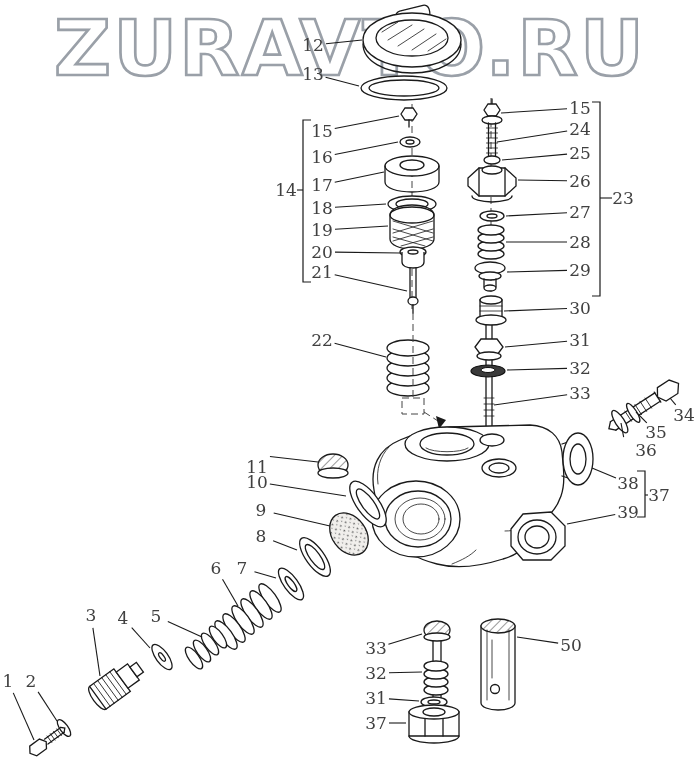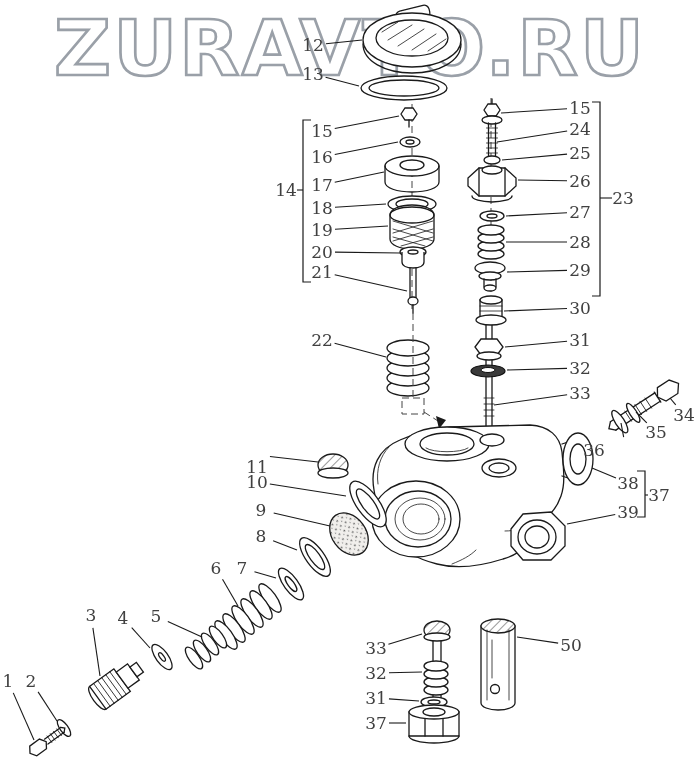--- a/index.html
+++ b/index.html
@@ -368,21 +368,21 @@
       <div class="callout" style="left: 580px; top: 181px;">26</div>
       <div class="callout" style="left: 580px; top: 212px;">27</div>
       <div class="callout" style="left: 580px; top: 242px;">28</div>
       <div class="callout" style="left: 580px; top: 270px;">29</div>
       <div class="callout" style="left: 580px; top: 308px;">30</div>
       <div class="callout" style="left: 580px; top: 340px;">31</div>
       <div class="callout" style="left: 580px; top: 368px;">32</div>
       <div class="callout" style="left: 580px; top: 393px;">33</div>
       <div class="callout" style="left: 684px; top: 415px;">34</div>
       <div class="callout" style="left: 656px; top: 432px;">35</div>
-      <div class="callout" style="left: 594px; top: 450px;">36</div>
+      <div class="callout" style="left: 646px; top: 450px;">36</div>
       <div class="callout" style="left: 628px; top: 483px;">38</div>
       <div class="callout" style="left: 628px; top: 512px;">39</div>
       <div class="callout" style="left: 257px; top: 431px; margin-top: 36px;">11</div>
       <div class="callout" style="left: 257px; top: 482px;">10</div>
       <div class="callout" style="left: 261px; top: 510px;">9</div>
       <div class="callout" style="left: 261px; top: 536px;">8</div>
       <div class="callout" style="left: 242px; top: 568px;">7</div>
       <div class="callout" style="left: 216px; top: 568px;">6</div>
       <div class="callout" style="left: 156px; top: 616px;">5</div>
       <div class="callout" style="left: 123px; top: 618px;">4</div>

